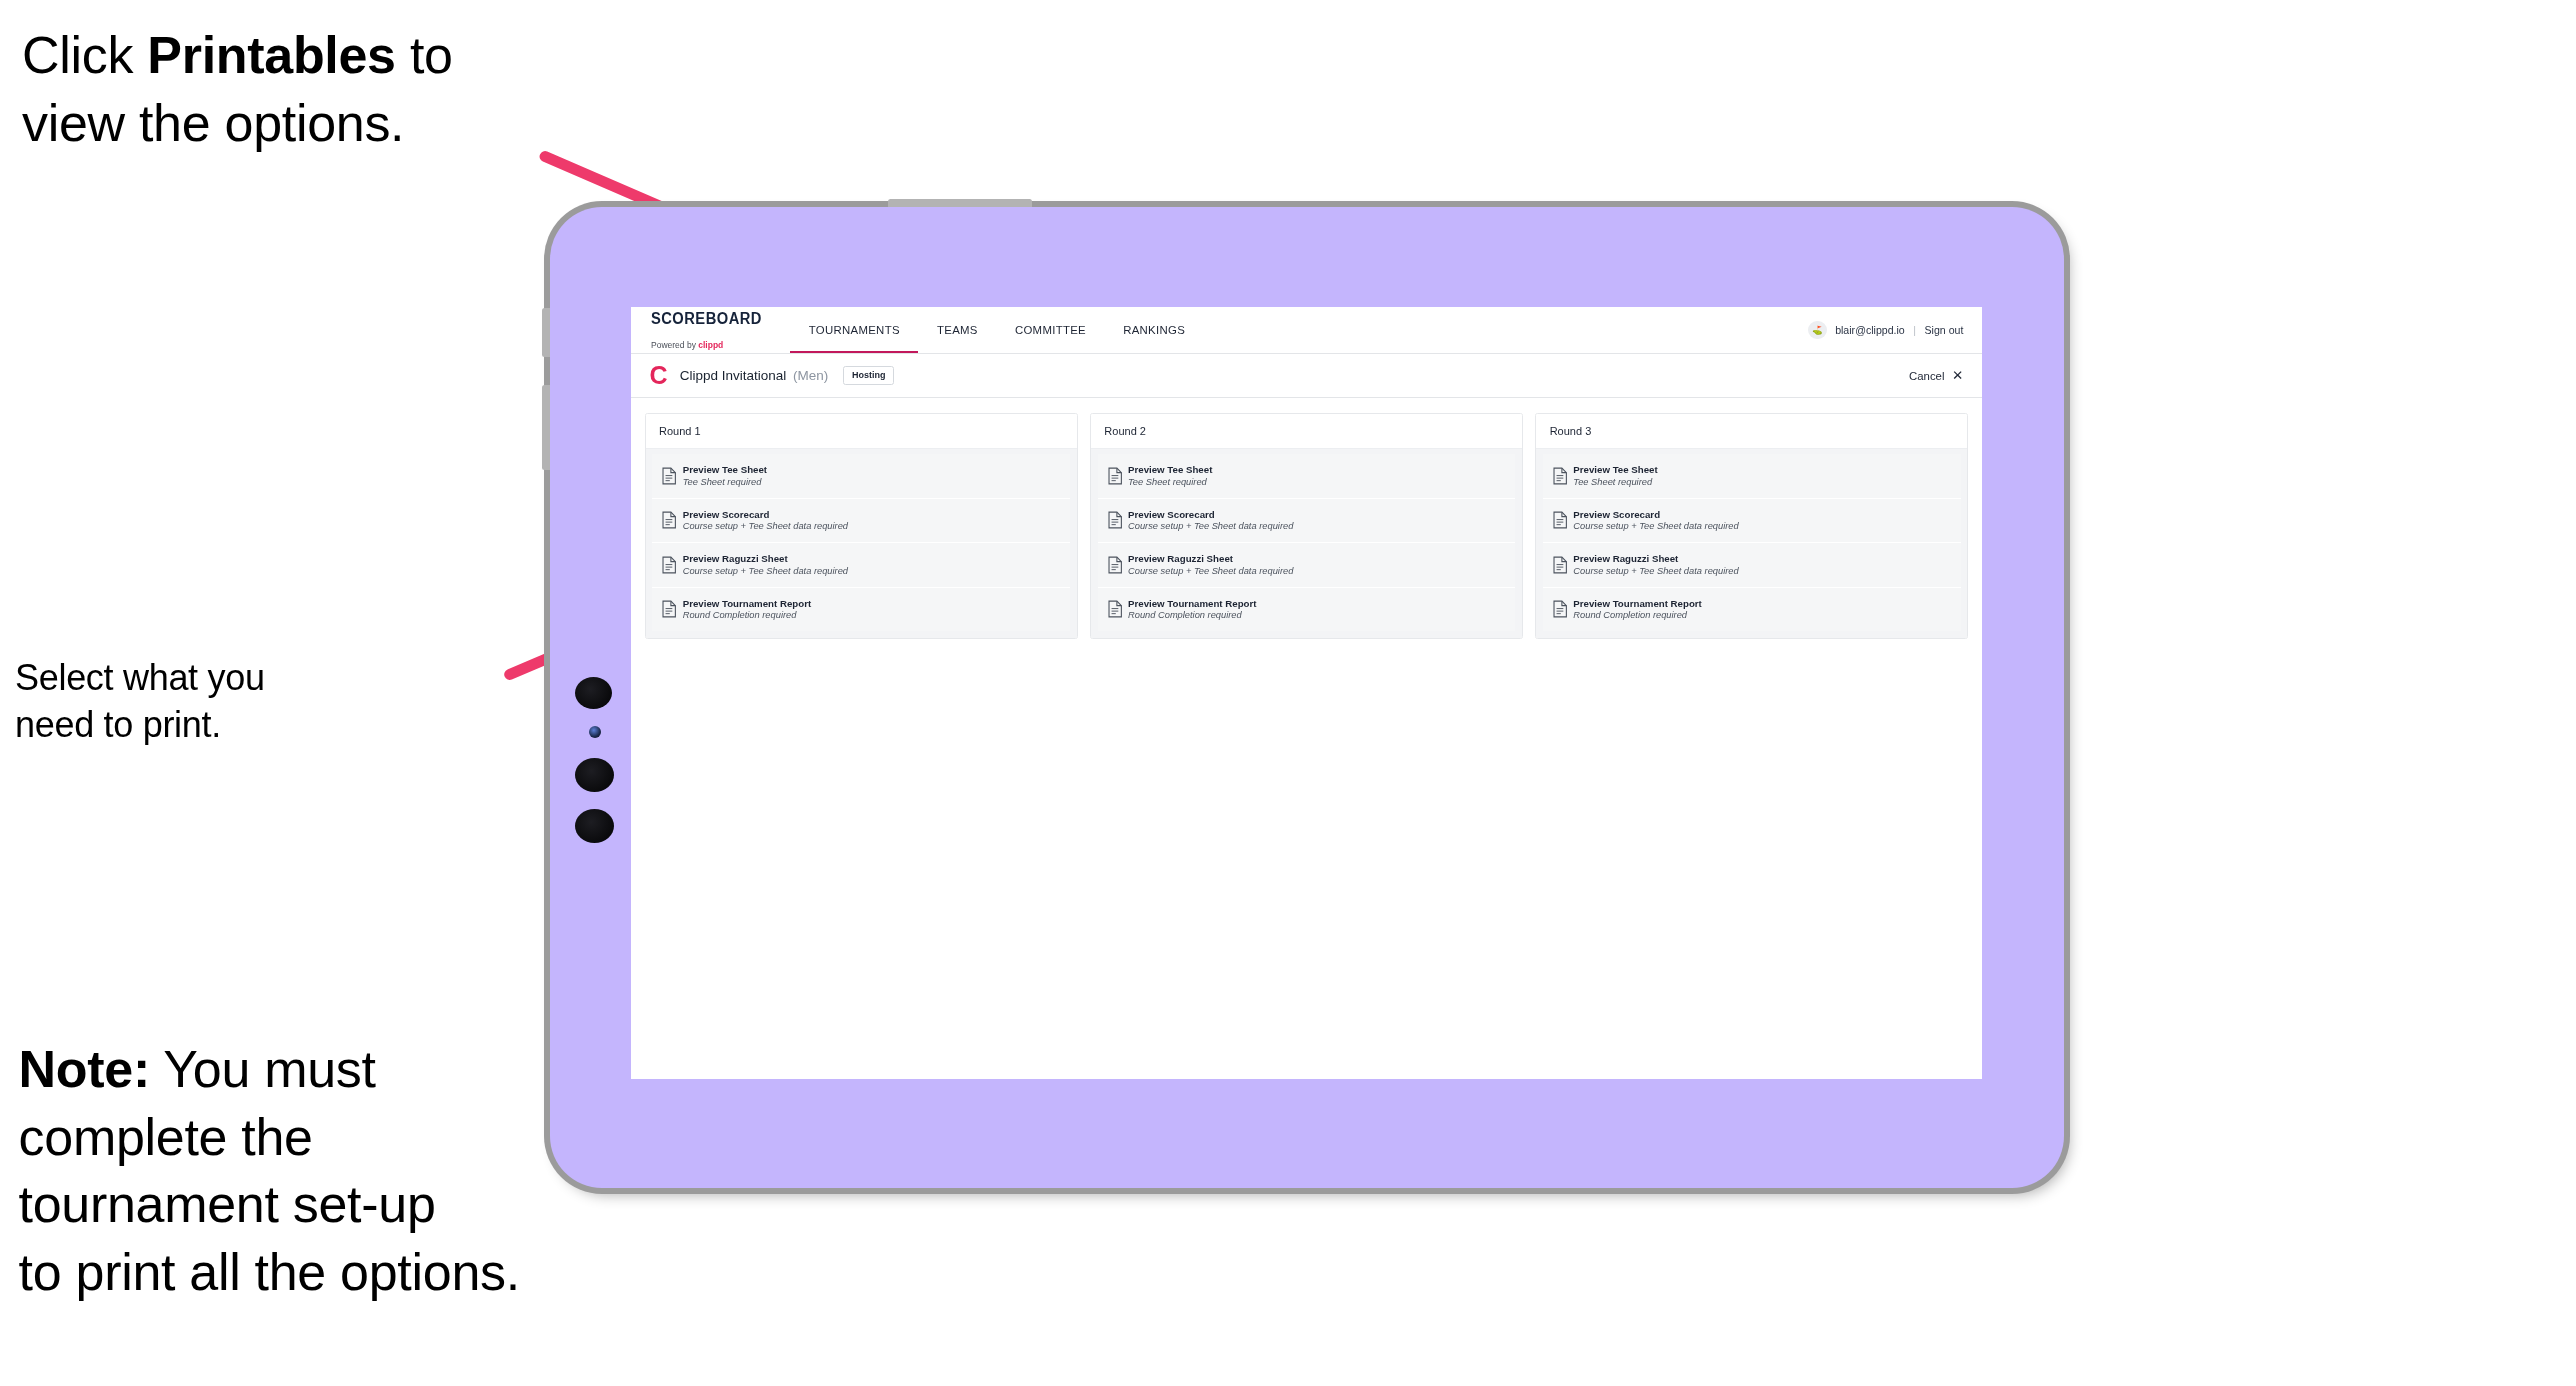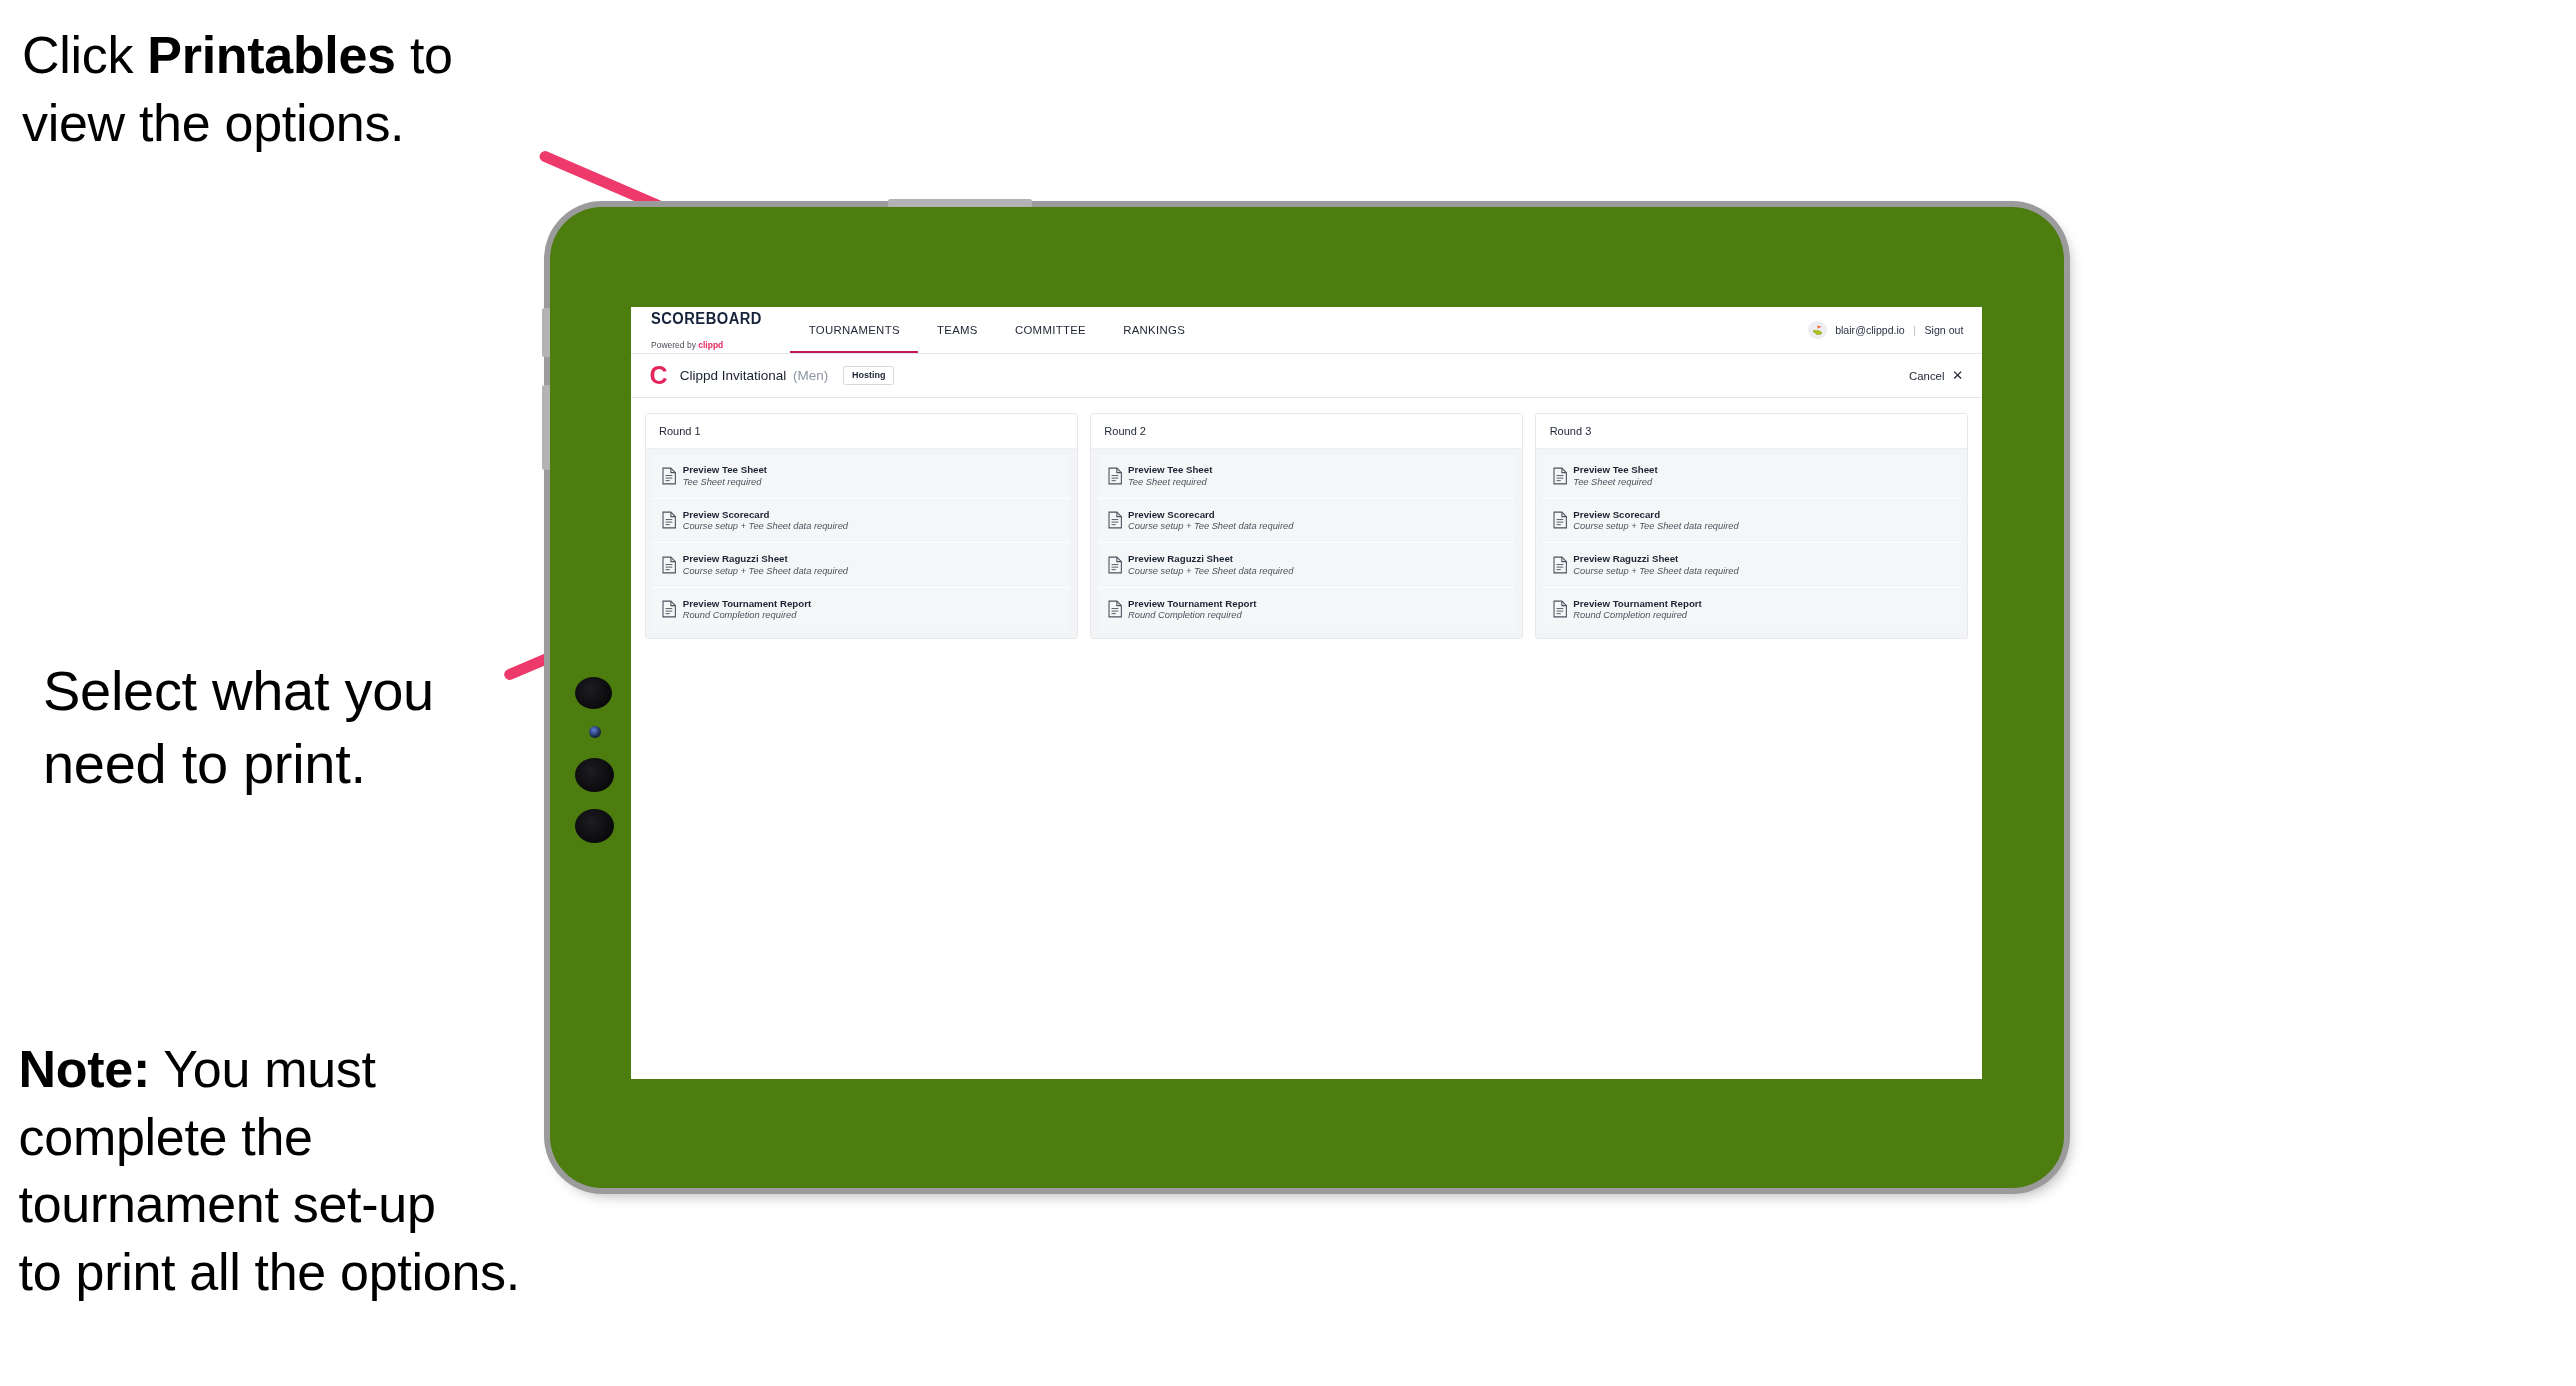--- a/index.html
+++ b/index.html
@@ -15,35 +15,35 @@
   .annot {
     position: absolute;
     color: #000;
     font-family: "Liberation Sans", sans-serif;
     font-weight: 400;
     line-height: 1.30;
     letter-spacing: -0.3px;
     white-space: pre-line;
   }
   #annot-click   { left: 22px;  top: 22px;  width: 558px; font-size: 52px; }
-  #annot-select  { left: 43px;  top: 655px; width: 524px; font-size: 56px; }
+  #annot-select  { left: 15px;  top: 655px; width: 524px; font-size: 36px; }
   #annot-note    { left: 18.6px;  top: 1036px;width: 677px; font-size: 52px; }
   .annot b { font-weight: 700; }
 
   
   .arrow-svg { position: absolute; pointer-events: none; }
   #arrow1 { left: 507px; top: 131px; width: 626px; height: 288px; }
   #arrow2 { left: 499px; top: 575px; width: 195px; height: 118px; }
 
   
   #tablet {
     position: absolute;
     left: 550px; top: 207px;
     width: 1514px; height: 981px;
-    background: #4d7c0f;
+    background: #c4b5fd;
     border-radius: 52px;
     box-shadow: 0 0 0 6px #9b9b9b, 5px 6.8px 13.5px rgba(0,0,0,0.30);
   }
   #tablet-top-btn {
     position: absolute; left: 338px; top: -7.6px;
     width: 144px; height: 7.6px;
     background: #b3b3b3; border-radius: 2.5px 2.5px 0 0;
   }
   .side-btn {
     position: absolute; left: -8.5px;

